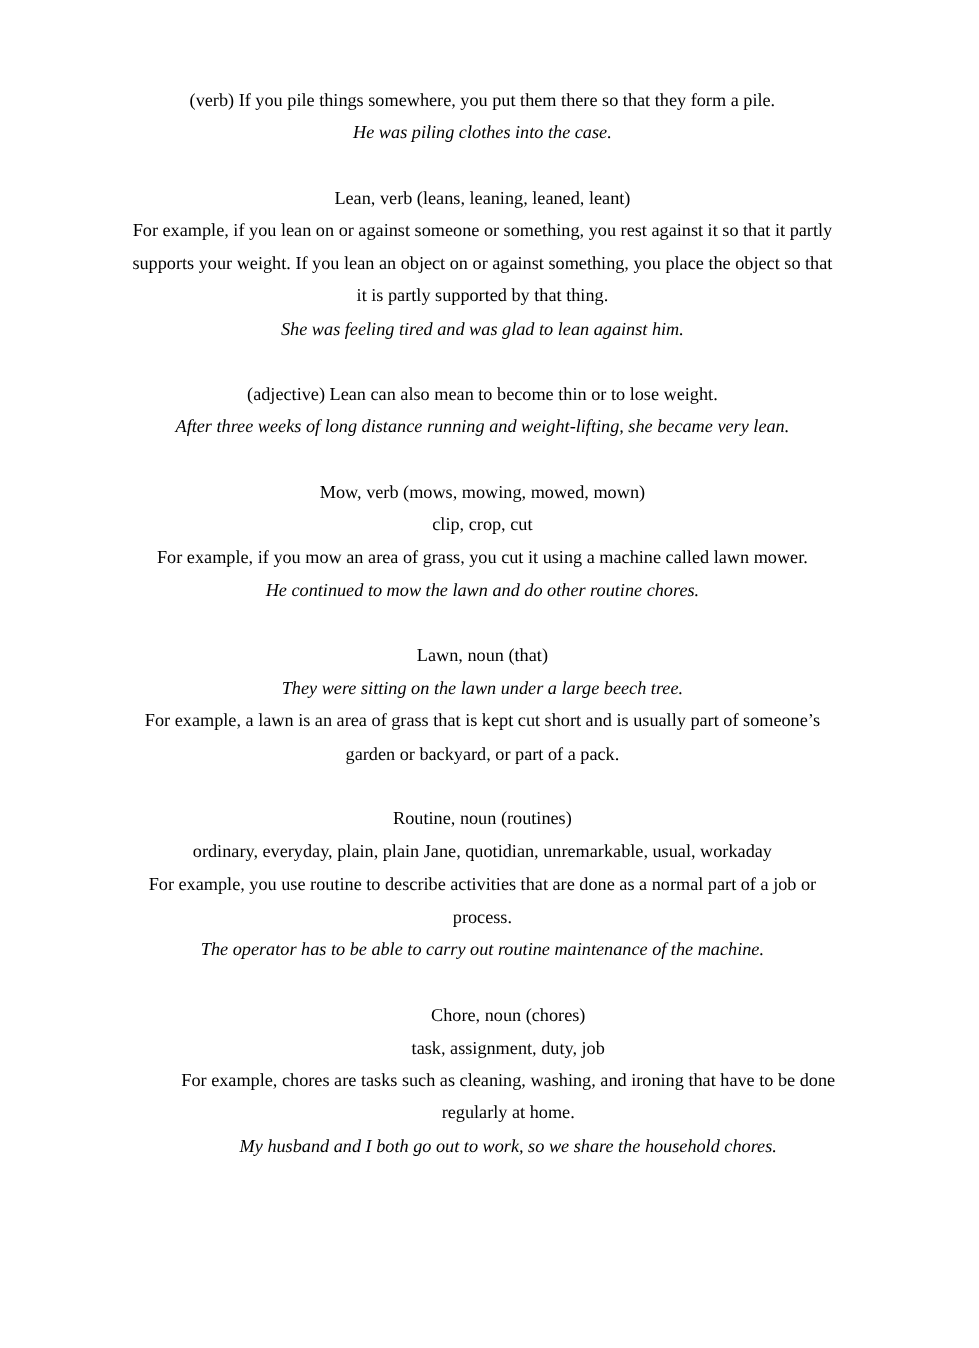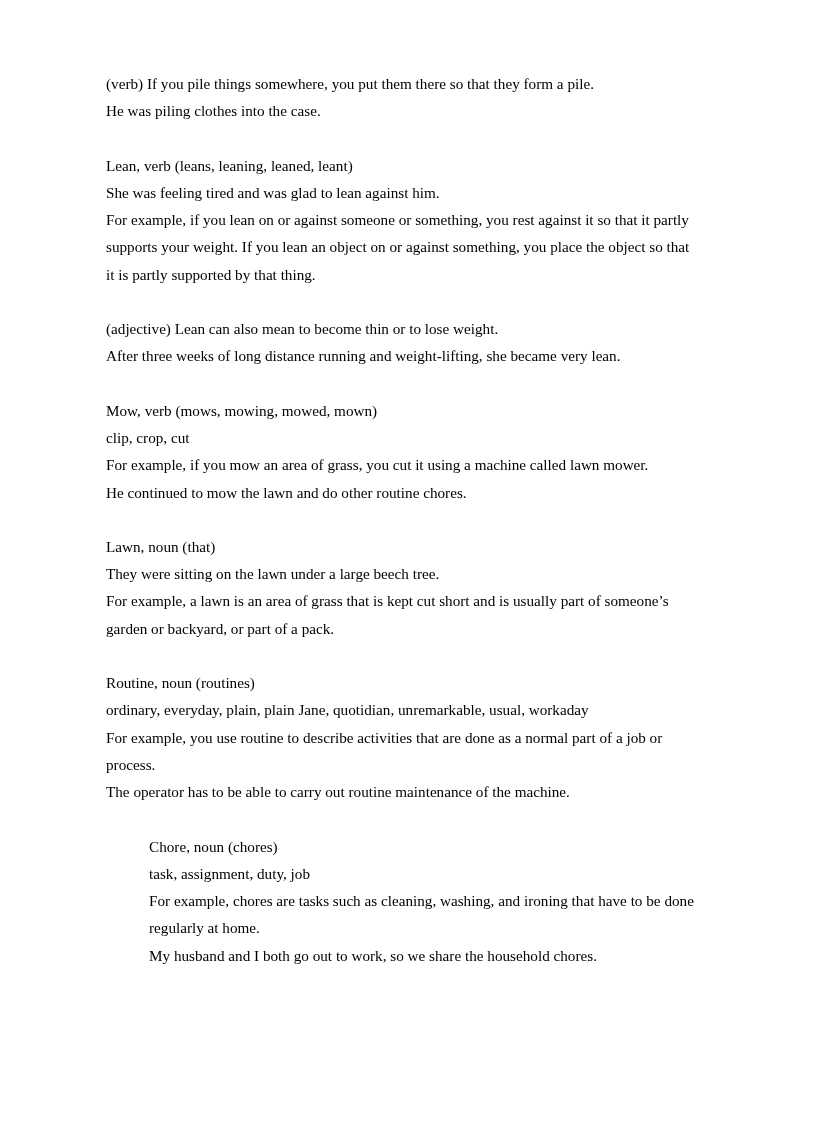--- a/index.html
+++ b/index.html
@@ -28,43 +28,44 @@
   .entry {
     margin: 0 0 27px 0;
   }
   .entry:last-child {
     margin-bottom: 0;
     margin-left: 43px;
   }
   .line {
     margin: 0;
     padding: 0;
-    text-align: left;
+    text-align: center;
   }
   .headword {
     font-weight: normal;
   }
   .example {
+    font-style: italic;
   }
 </style>
 </head>
 <body>
 
 <div class="page">
   <div class="doc-body">
 
     <div class="entry">
       <p class="line"><span>(verb) If you pile things somewhere, you put them there so that they form a pile.</span></p>
       <p class="line example"><span>He was piling clothes into the case.</span></p>
     </div>
 
     <div class="entry">
       <p class="line"><span class="headword">Lean,</span><span> verb (leans, leaning, leaned, leant)</span></p>
+      <p class="line"><span>For example, if you lean on or against someone or something, you rest against it so that it partly supports your weight. If you lean an object on or against something, you place the object so that it is partly supported by that thing.</span></p>
       <p class="line example"><span>She was feeling tired and was glad to lean against him.</span></p>
-      <p class="line"><span>For example, if you lean on or against someone or something, you rest against it so that it partly supports your weight. If you lean an object on or against something, you place the object so that it is partly supported by that thing.</span></p>
     </div>
 
     <div class="entry">
       <p class="line"><span>(adjective) Lean can also mean to become thin or to lose weight.</span></p>
       <p class="line example"><span>After three weeks of long distance running and weight-lifting, she became very lean.</span></p>
     </div>
 
     <div class="entry">
       <p class="line"><span class="headword">Mow</span><span>, verb (mows, mowing, mowed, mown)</span></p>
       <p class="line"><span>clip, crop, cut</span></p>

